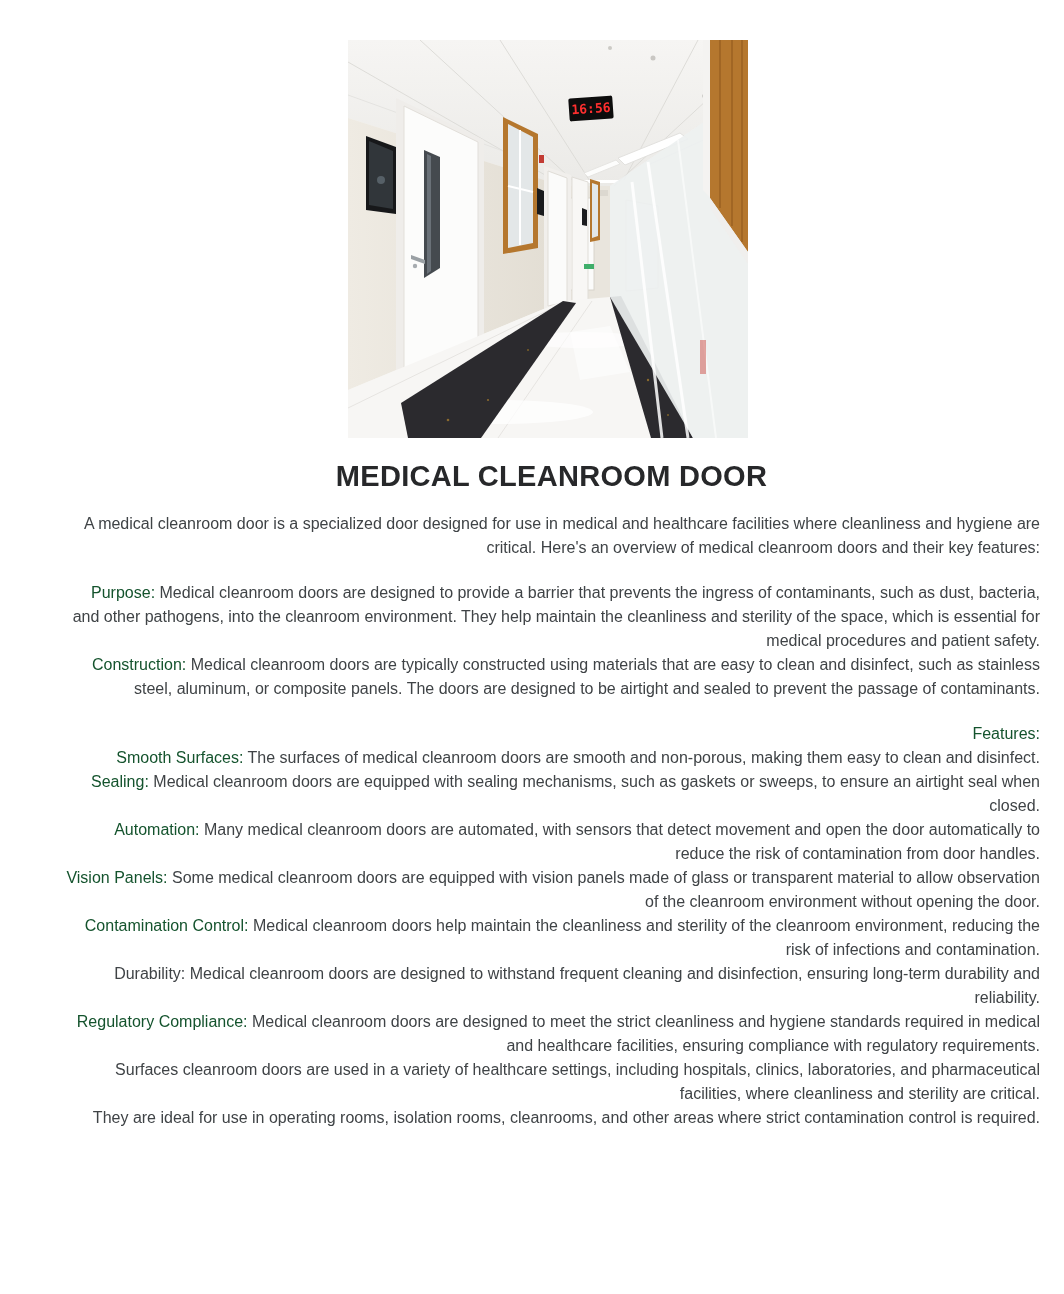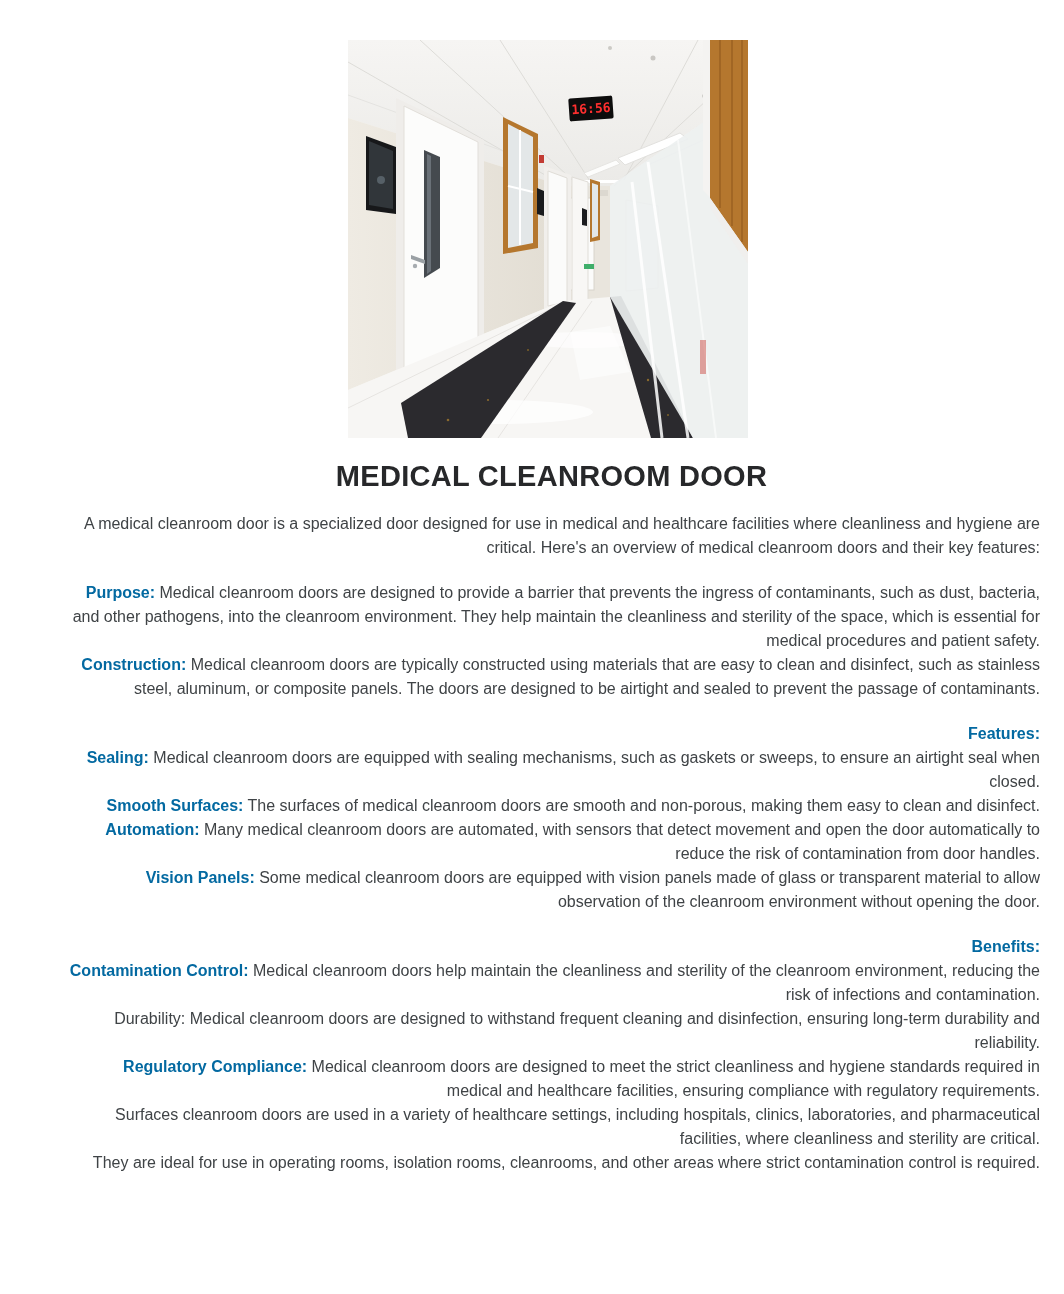--- a/index.html
+++ b/index.html
@@ -35,22 +35,22 @@
   .content {
     margin: 12px 20px 40px 65px;
     width: 975px;
     font-size: 16px;
     line-height: 24px;
     color: #3f4346;
   }
   .content p { margin: 0; text-align: right; }
   .content p.section-gap { margin-top: 21px; }
   .content .b {
-    font-weight: 700;
-    color: #0369a1;
+    font-weight: 400;
+    color: #14532d;
   }
 </style>
 </head>
 <body>
 
 <div class="page">
 
   <div class="hero">
     <svg viewBox="0 0 400 398" width="400" height="398">
       <defs>
@@ -171,26 +171,25 @@
 
   <h1 class="title">MEDICAL CLEANROOM DOOR</h1>
 
   <div class="content">
     <p><span class="b"></span><span>A medical cleanroom door is a specialized door designed for use in medical and healthcare facilities where cleanliness and hygiene are critical. Here's an overview of medical cleanroom doors and their key features:</span></p>
 
     <p class="section-gap"><span class="b">Purpose:</span><span> Medical cleanroom doors are designed to provide a barrier that prevents the ingress of contaminants, such as dust, bacteria, and other pathogens, into the cleanroom environment. They help maintain the cleanliness and sterility of the space, which is essential for medical procedures and patient safety.</span></p>
     <p><span class="b">Construction:</span><span> Medical cleanroom doors are typically constructed using materials that are easy to clean and disinfect, such as stainless steel, aluminum, or composite panels. The doors are designed to be airtight and sealed to prevent the passage of contaminants.</span></p>
 
     <p class="section-gap"><span class="b">Features:</span><span></span></p>
+    <p><span class="b">Smooth Surfaces:</span><span> The surfaces of medical cleanroom doors are smooth and non-porous, making them easy to clean and disinfect.</span></p>
     <p><span class="b">Sealing:</span><span> Medical cleanroom doors are equipped with sealing mechanisms, such as gaskets or sweeps, to ensure an airtight seal when closed.</span></p>
-    <p><span class="b">Smooth Surfaces:</span><span> The surfaces of medical cleanroom doors are smooth and non-porous, making them easy to clean and disinfect.</span></p>
     <p><span class="b">Automation:</span><span> Many medical cleanroom doors are automated, with sensors that detect movement and open the door automatically to reduce the risk of contamination from door handles.</span></p>
     <p><span class="b">Vision Panels:</span><span> Some medical cleanroom doors are equipped with vision panels made of glass or transparent material to allow observation of the cleanroom environment without opening the door.</span></p>
 
-    <p class="section-gap"><span class="b">Benefits:</span><span></span></p>
     <p><span class="b">Contamination Control:</span><span> Medical cleanroom doors help maintain the cleanliness and sterility of the cleanroom environment, reducing the risk of infections and contamination.</span></p>
     <p><span class="b"></span><span>Durability: Medical cleanroom doors are designed to withstand frequent cleaning and disinfection, ensuring long-term durability and reliability.</span></p>
     <p><span class="b">Regulatory Compliance:</span><span> Medical cleanroom doors are designed to meet the strict cleanliness and hygiene standards required in medical and healthcare facilities, ensuring compliance with regulatory requirements.</span></p>
 
     <p><span class="b"></span><span>Surfaces cleanroom doors are used in a variety of healthcare settings, including hospitals, clinics, laboratories, and pharmaceutical facilities, where cleanliness and sterility are critical.</span></p>
     <p><span class="b"></span><span>They are ideal for use in operating rooms, isolation rooms, cleanrooms, and other areas where strict contamination control is required.</span></p>
   </div>
 
 </div>
 

